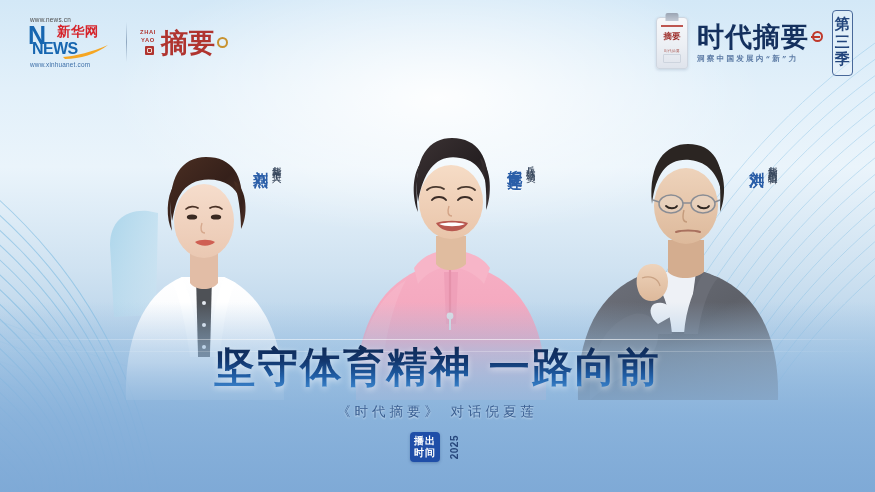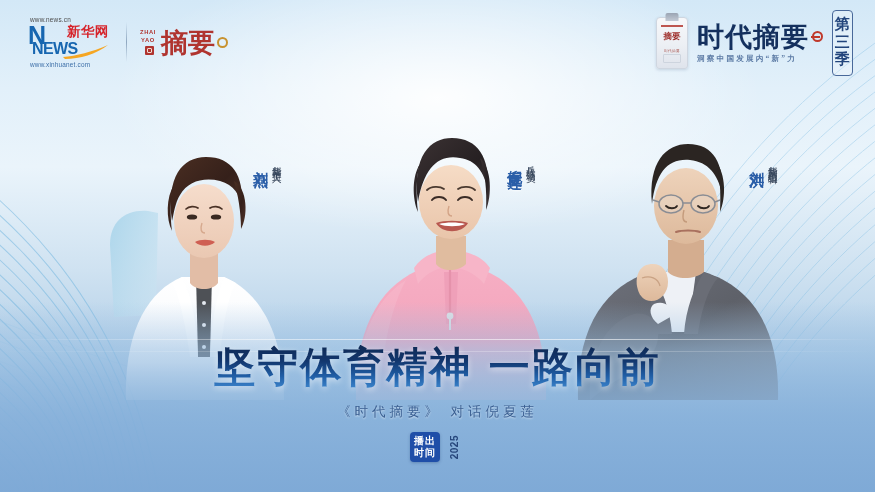--- a/index.html
+++ b/index.html
@@ -38,21 +38,21 @@
     position:absolute; left:2px; font-size:6.4px; letter-spacing:.2px; color:#4b4b4b;
     font-family:"Liberation Sans", sans-serif; white-space:nowrap;
   }
   .xh-url-top { top:0px; }
   .xh-url-bot { bottom:0px; color:#3d6fa8; }
   .xh-big {
     position:absolute; left:0; top:7px; font-size:25px; font-weight:900; letter-spacing:-1.4px;
     color:#1766b0; font-family:"Liberation Sans", sans-serif; line-height:1;
   }
   .xh-cn {
-    position:absolute; left:39px; top:8px; font-size:13.5px; font-weight:700; color:#d6242b;
+    position:absolute; left:29px; top:8px; font-size:13.5px; font-weight:700; color:#d6242b;
     letter-spacing:.4px; line-height:1.1;
     font-family:"DejaVu Sans","Liberation Sans",sans-serif;
   }
   .xh-news {
     position:absolute; left:4px; top:25px; font-size:16px; font-weight:900; letter-spacing:-.6px;
     color:#1766b0; font-family:"Liberation Sans", sans-serif; line-height:1;
   }
   .xh-swoosh {
     position:absolute; left:34px; top:28px; width:48px; height:16px;
   }
@@ -107,21 +107,21 @@
   }
   .prog-ring {
     display:inline-block; width:11px; height:11px; border:2.2px solid #c0392b; border-radius:50%;
     margin-left:3px; vertical-align:7px; position:relative;
   }
   .prog-ring::after {
     content:""; position:absolute; left:-3px; top:3.5px; width:9px; height:2.2px; background:#c0392b;
   }
   .prog-sub {
     margin-top:4px; font-size:7.6px; color:#3a5d8f; letter-spacing:2.2px; white-space:nowrap;
-    font-family:Liberation Serif, serif; font-weight:600; opacity:.8;
+    font-family:Liberation Mono, monospace; font-weight:600; opacity:.8;
   }
   .season-badge {
     margin-left:9px; width:21px; padding:5px 0 6px; text-align:center;
     border:1.2px solid #49699a; border-radius:4px; color:#22457c;
     font-size:15px; font-weight:700; line-height:1.18; letter-spacing:.5px;
     font-family:"DejaVu Sans","Liberation Sans",sans-serif;
     background:rgba(255,255,255,.22);
   }
 
   

